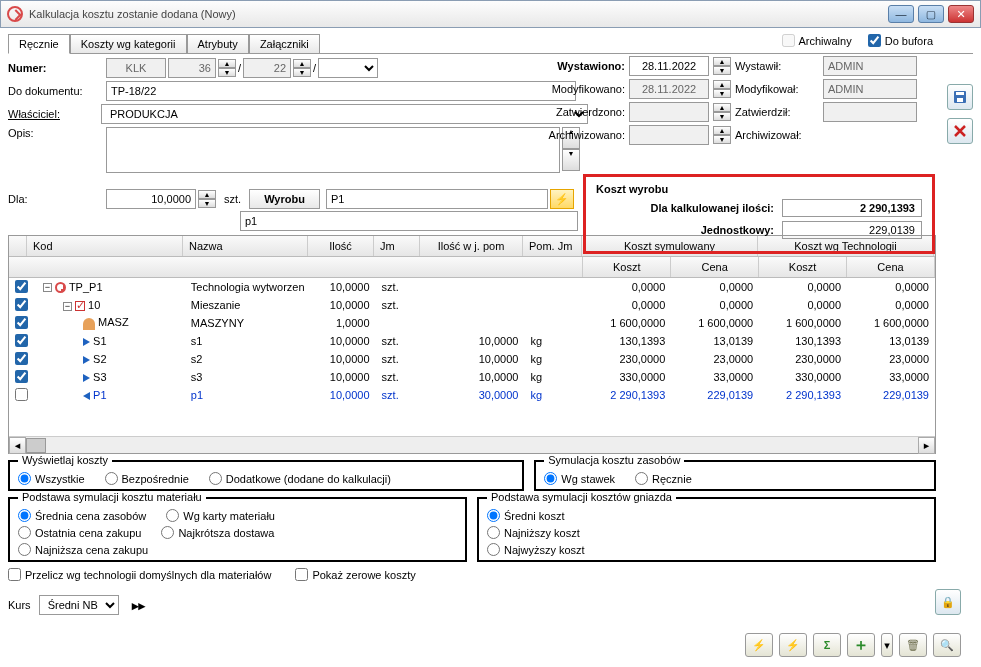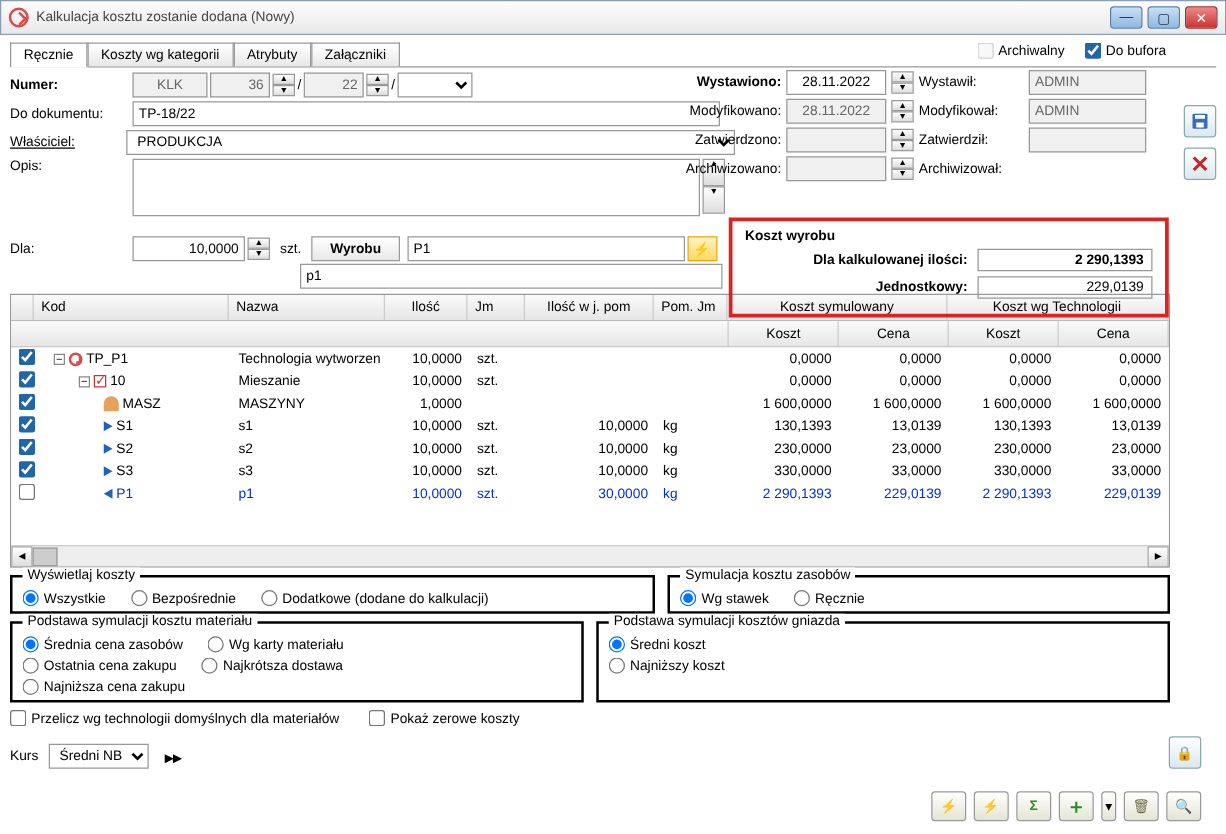--- a/index.html
+++ b/index.html
@@ -418,20 +418,26 @@
             <input type="radio" name="g" checked="" style="">
             <span>Średni koszt</span>
           </label>
         </div>
       <div class="radios">
           <label class="radio">
             <input type="radio" name="g" style="">
             <span>Najniższy koszt</span>
           </label>
         </div>
+      <div class="radios">
+          <label class="radio">
+            <input type="radio" name="g" style="">
+            <span>Najwyższy koszt</span>
+          </label>
+        </div>
     </div>
   </div>
 
   <div class="form-row" style="margin-top:6px;gap:24px">
     <label class="chk">
         <input type="checkbox" style="">
         <span>Przelicz wg technologii domyślnych dla materiałów</span>
       </label>
     <label class="chk">
         <input type="checkbox" style="">

